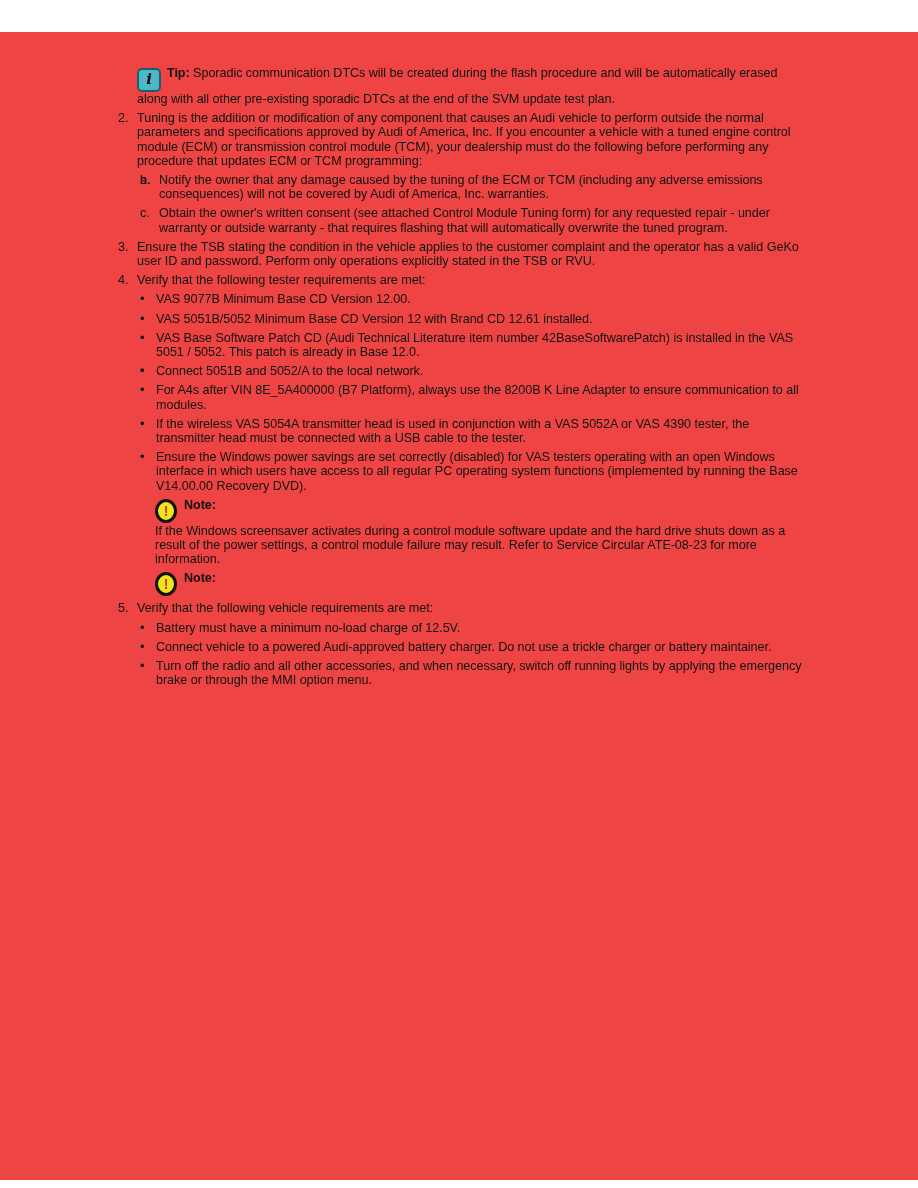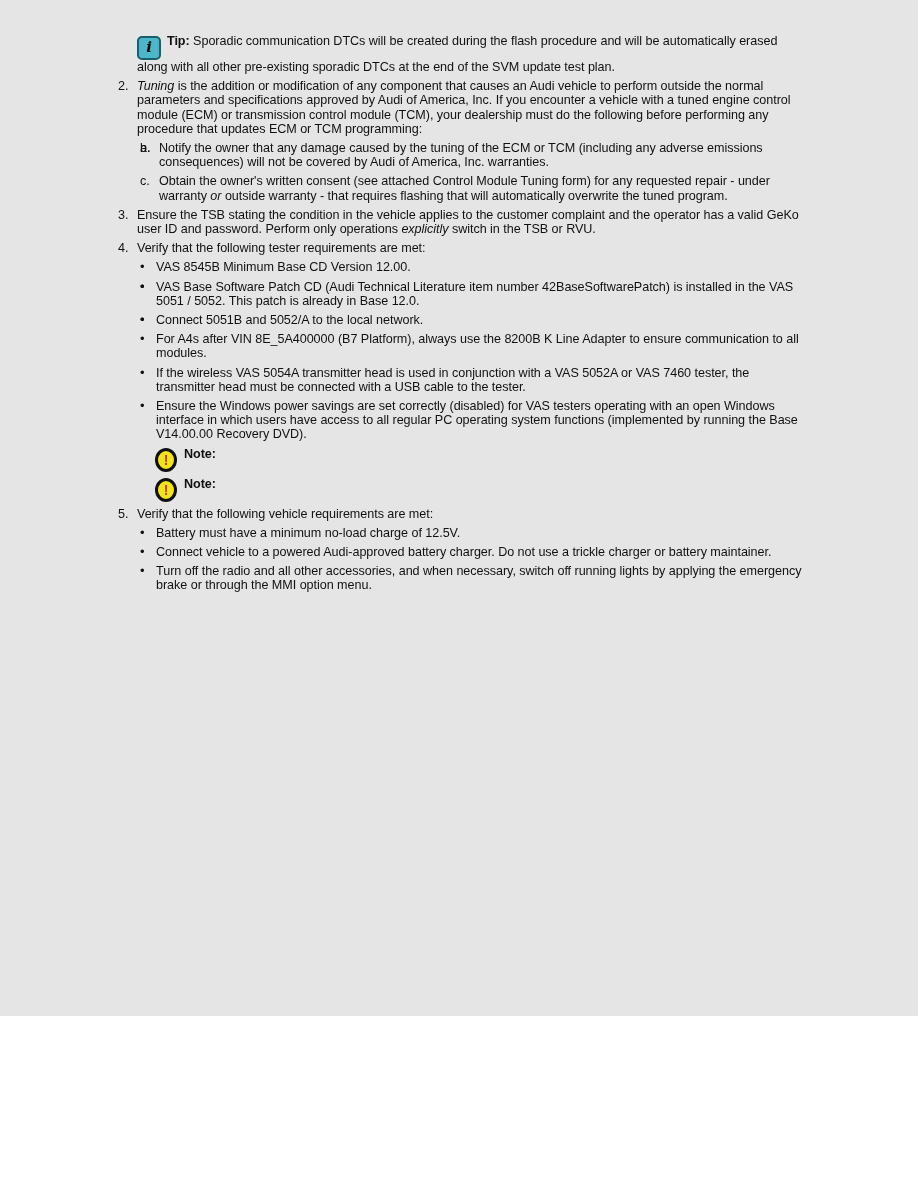--- a/index.html
+++ b/index.html
@@ -7,44 +7,45 @@
     padding: 0;
     background: #ffffff;
     width: 918px;
     height: 1188px;
     font-family: "Liberation Sans", sans-serif;
     color: #111111;
   }
   .page {
     position: relative;
     width: 918px;
-    height: 1016px;
-    background: #e5e5e5;
+    height: 1148px;
+    background: #ef4444;
     overflow: hidden;
+    margin-top: 32px;
   }
   .doc {
     position: absolute;
     left: 118px;
     top: 34px;
     width: 687px;
     font-size: 12.6px;
     line-height: 14.2px;
     letter-spacing: -0.05px;
   }
   .item { position: relative; margin-bottom: 5px; }
   .item.numbered { padding-left: 19px; }
   .item.lettered { margin-left: 22px; padding-left: 19px; }
   .item.bullet   { margin-left: 22px; padding-left: 16px; }
   .marker { position: absolute; left: 0; top: 0; }
   .item.bullet .marker { font-size: 13px; }
   .callout { margin-bottom: 5px; }
   .callout.tip.lvl1 { margin-left: 19px; }
   .callout.tip.lvl2 { margin-left: 41px; }
   .callout.note { margin-left: 37px; }
-  .it { font-style: italic; }
+  .it { }
   .bd { font-weight: bold; }
   .tipicon {
     display: inline-block;
     width: 20px;
     height: 20px;
     border: 2px solid #17606b;
     border-radius: 5px;
     background: #4bb7c9;
     color: #0a0a0a;
     font-family: "DejaVu Serif", serif;
@@ -77,32 +78,33 @@
 </head>
 <body>
 
 <div class="page">
   <div class="doc">
       <div class="callout tip lvl1"><span class="tipicon" style="background: rgb(75, 183, 201); border-color: rgb(23, 96, 107);">i</span><span class="bd">Tip: </span> <span>Sporadic communication DTCs will be created during the flash procedure and will be automatically erased along with all other pre-existing sporadic DTCs at the end of the SVM update test plan.</span></div>
       <div class="item numbered"><span class="marker">2.</span><span class="it">Tuning</span><span> is the addition or modification of any component that causes an Audi vehicle to perform outside the normal parameters and specifications approved by Audi of America, Inc. If you encounter a vehicle with a tuned engine control module (ECM) or transmission control module (TCM), your dealership must do the following before performing any procedure that updates ECM or TCM programming:</span></div>
       <div class="item lettered"><span class="marker">a.</span></div>
       <div class="item lettered"><span class="marker">b.</span><span>Notify the owner that any damage caused by the tuning of the ECM or TCM (including any adverse emissions consequences) will not be covered by Audi of America, Inc. warranties.</span></div>
       <div class="item lettered"><span class="marker">c.</span><span>Obtain the owner's written consent (see attached Control Module Tuning form) for any requested repair - under warranty </span><span class="it">or</span><span> outside warranty - that requires flashing that will automatically overwrite the tuned program.</span></div>
-      <div class="item numbered"><span class="marker">3.</span><span>Ensure the TSB stating the condition in the vehicle applies to the customer complaint and the operator has a valid GeKo user ID and password. Perform only operations </span><span class="it">explicitly</span><span> switch in the TSB or RVU.</span></div>
+      <div class="item numbered"><span class="marker">3.</span><span>Ensure the TSB stating the condition in the vehicle applies to the customer complaint and the operator has a valid GeKo user ID and password. Perform only operations </span><span class="it">explicitly</span><span> stated in the TSB or RVU.</span></div>
       <div class="item numbered"><span class="marker">4.</span><span>Verify that the following tester requirements are met:</span></div>
-      <div class="item bullet"><span class="marker">•</span><span>VAS 8545B Minimum Base CD Version 12.00.</span></div>
-      <div class="item bullet"><span class="marker">•</span></div>
+      <div class="item bullet"><span class="marker">•</span><span>VAS 9077B Minimum Base CD Version 12.00.</span></div>
+      <div class="item bullet"><span class="marker">•</span><span>VAS 5051B/5052 Minimum Base CD Version 12 with Brand CD 12.61 installed.</span></div>
       <div class="item bullet"><span class="marker">•</span><span>VAS Base Software Patch CD (Audi Technical Literature item number 42BaseSoftwarePatch) is installed in the VAS 5051 / 5052. This patch is already in Base 12.0.</span></div>
       <div class="item bullet"><span class="marker">•</span></div>
       <div class="item bullet"><span class="marker">•</span><span>Connect 5051B and 5052/A to the local network.</span></div>
       <div class="item bullet"><span class="marker">•</span><span>For A4s after VIN 8E_5A400000 (B7 Platform), always use the 8200B K Line Adapter to ensure communication to all modules.</span></div>
-      <div class="item bullet"><span class="marker">•</span><span>If the wireless VAS 5054A transmitter head is used in conjunction with a VAS 5052A or VAS 7460 tester, the transmitter head must be connected with a USB cable to the tester.</span></div>
+      <div class="item bullet"><span class="marker">•</span><span>If the wireless VAS 5054A transmitter head is used in conjunction with a VAS 5052A or VAS 4390 tester, the transmitter head must be connected with a USB cable to the tester.</span></div>
       <div class="item bullet"><span class="marker">•</span><span>Ensure the Windows power savings are set correctly (disabled) for VAS testers operating with an open Windows interface in which users have access to all regular PC operating system functions (implemented by running the Base V14.00.00 Recovery DVD).</span></div>
       <div class="callout note">
         <div class="note-head"><span class="noteicon" style="background: rgb(242, 228, 28); border-color: rgb(16, 16, 16); color: rgb(197, 59, 42);">!</span><span class="bd">Note:</span></div>
+        <div class="note-body"><span>If the Windows screensaver activates during a control module software update and the hard drive shuts down as a result of the power settings, a control module failure may result. Refer to Service Circular ATE-08-23 for more information.</span></div>
       </div>
       <div class="callout note">
         <div class="note-head"><span class="noteicon" style="background: rgb(242, 228, 28); border-color: rgb(16, 16, 16); color: rgb(197, 59, 42);">!</span><span class="bd">Note:</span></div>
       </div>
       <div class="item numbered"><span class="marker">5.</span><span>Verify that the following vehicle requirements are met:</span></div>
       <div class="item bullet"><span class="marker">•</span><span>Battery must have a minimum no-load charge of 12.5V.</span></div>
       <div class="item bullet"><span class="marker">•</span><span>Connect vehicle to a powered Audi-approved battery charger. Do not use a trickle charger or battery maintainer.</span></div>
       <div class="item bullet"><span class="marker">•</span><span>Turn off the radio and all other accessories, and when necessary, switch off running lights by applying the emergency brake or through the MMI option menu.</span></div>
     </div>
 </div>

